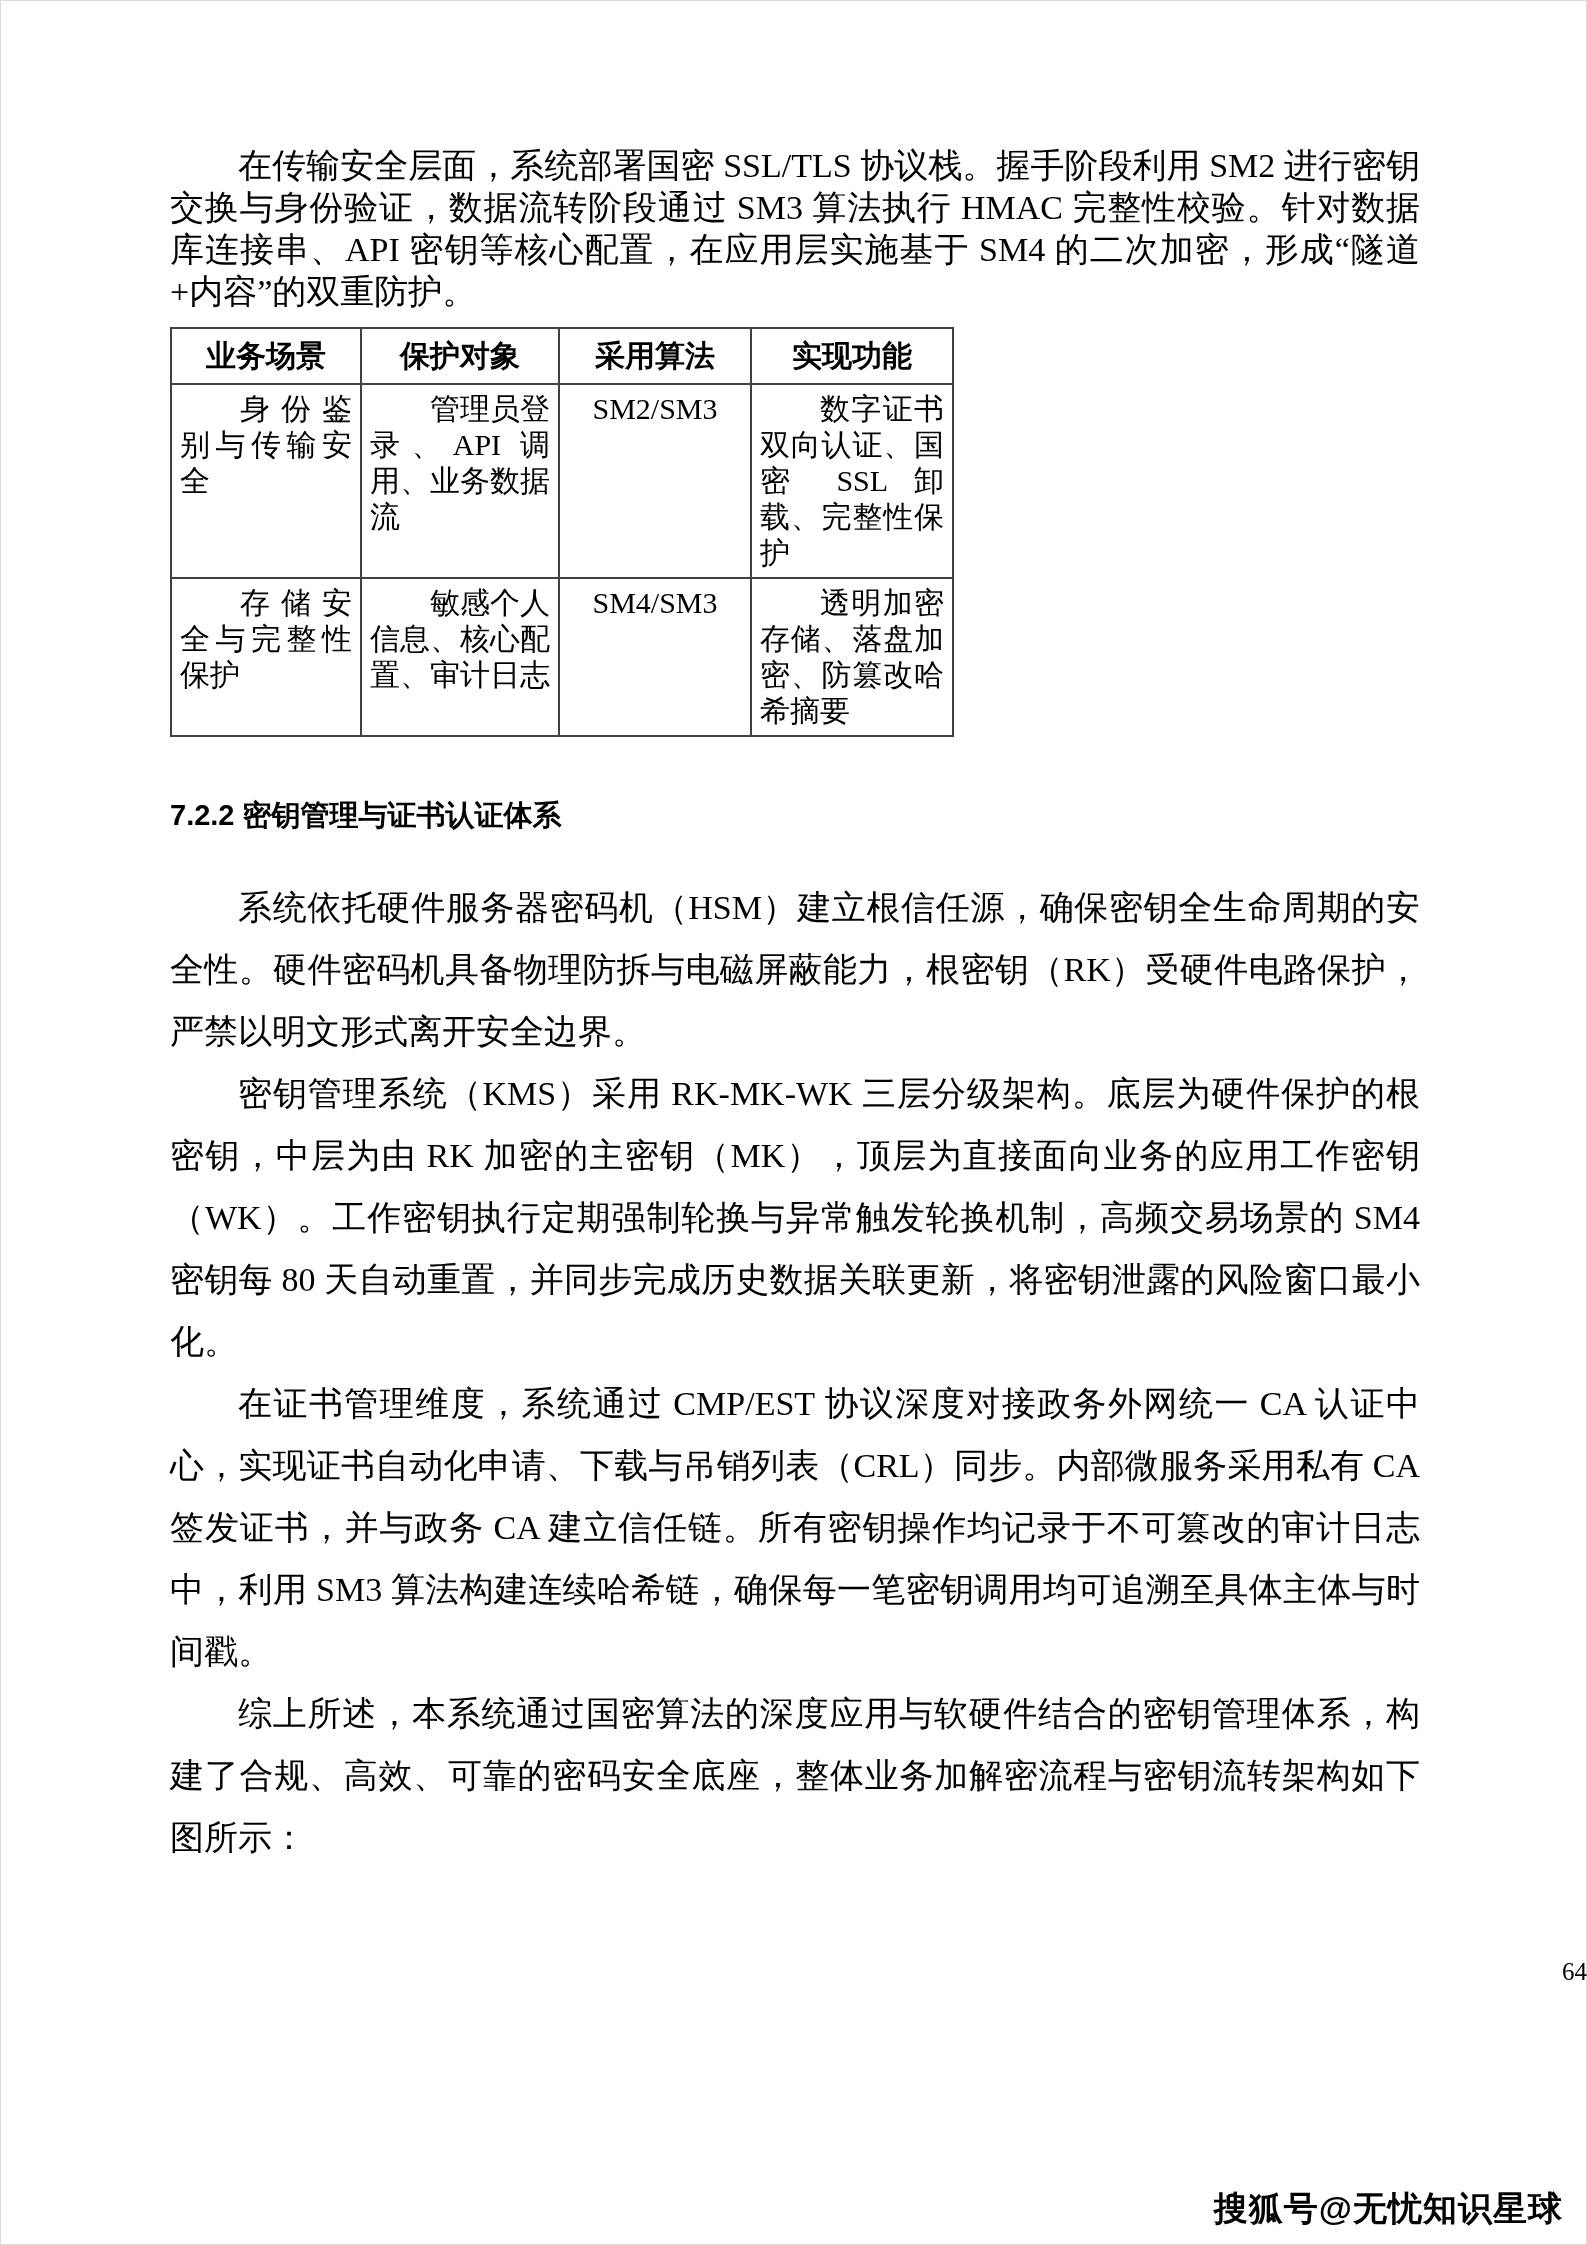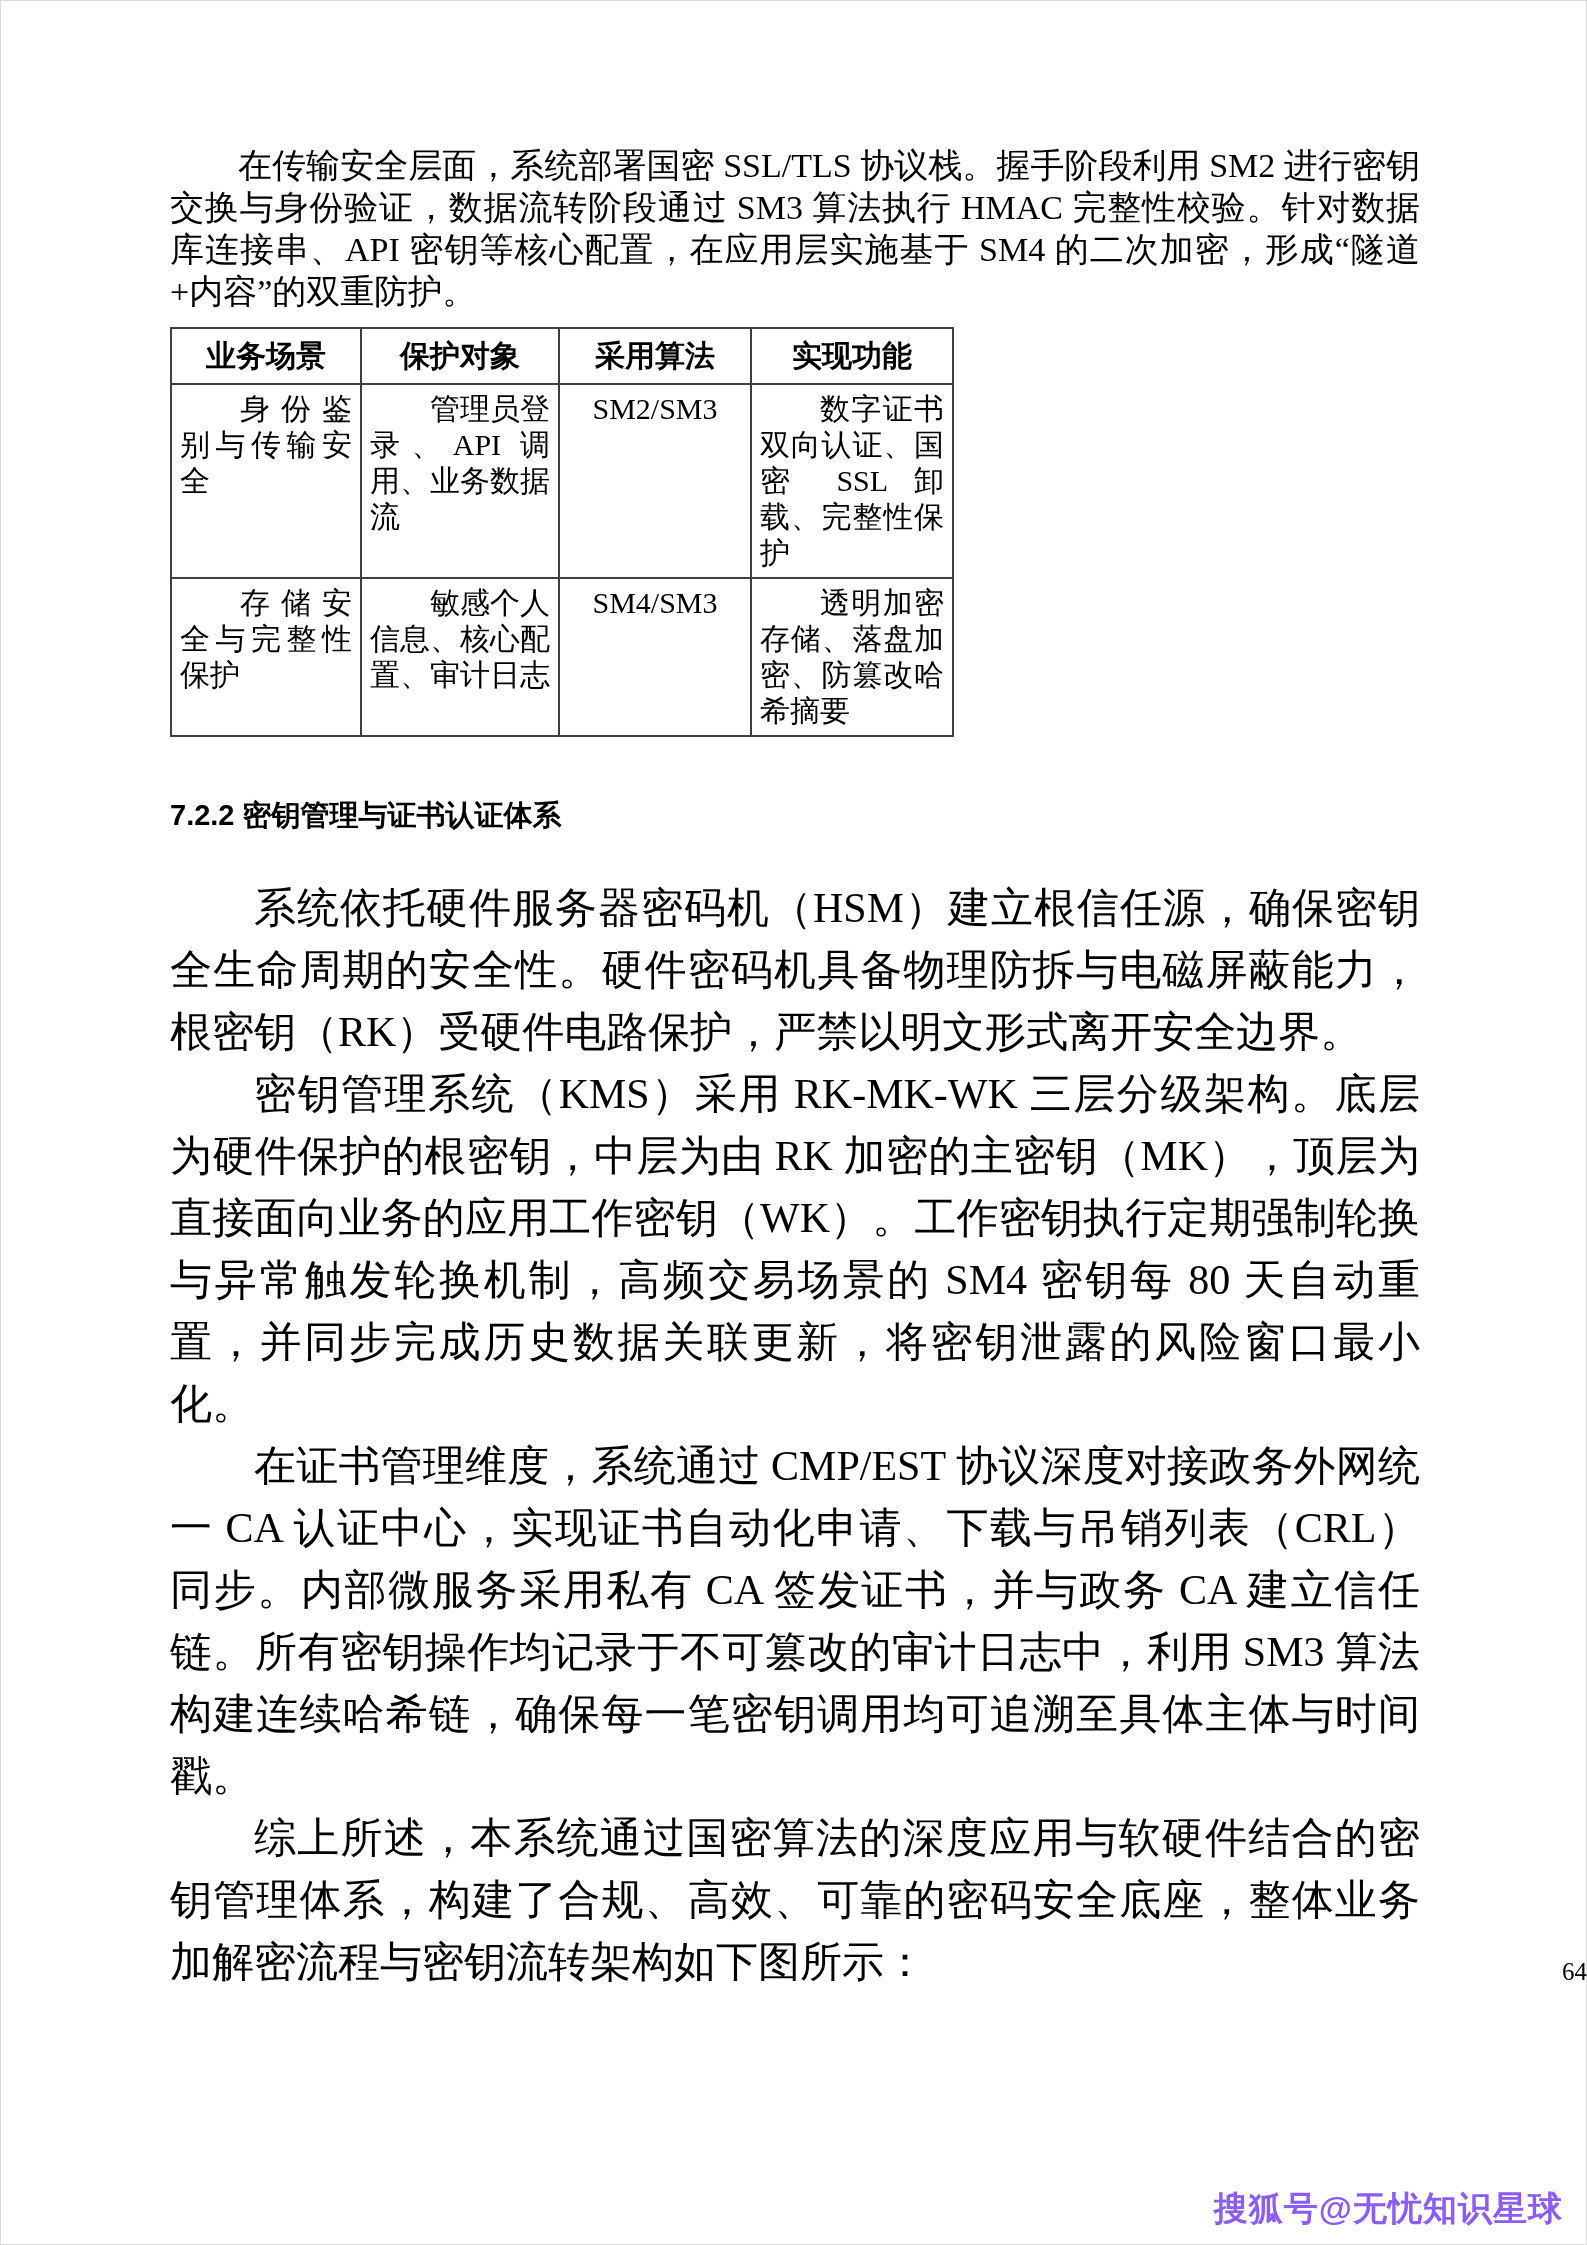--- a/index.html
+++ b/index.html
@@ -61,42 +61,42 @@
   .section-heading {
     margin: 56px 0 40px 0;
     font-size: 29px;
     line-height: 44px;
     font-weight: 700;
     color: #000000;
     font-family: "Liberation Sans", "DejaVu Sans", sans-serif;
   }
   .p-lower {
     margin: 0;
-    font-size: 42px;
+    font-size: 34px;
     line-height: 62px;
     text-align: justify;
     text-indent: 2em;
   }
   .page-number {
     position: absolute;
     left: 0;
     right: 0;
     top: 1958px;
     text-align: right;
     font-size: 25px;
     color: #000000;
   }
   .watermark {
     position: absolute;
     right: 24px;
     top: 2186px;
     font-size: 34px;
     font-weight: 700;
     letter-spacing: 1px;
-    color: #8b5cf6;
+    color: #000000;
     font-family: "Liberation Sans", "DejaVu Sans", sans-serif;
   }
 </style>
 </head>
 <body>
 
 <div class="page-frame"></div>
 
 <div class="doc">
 

